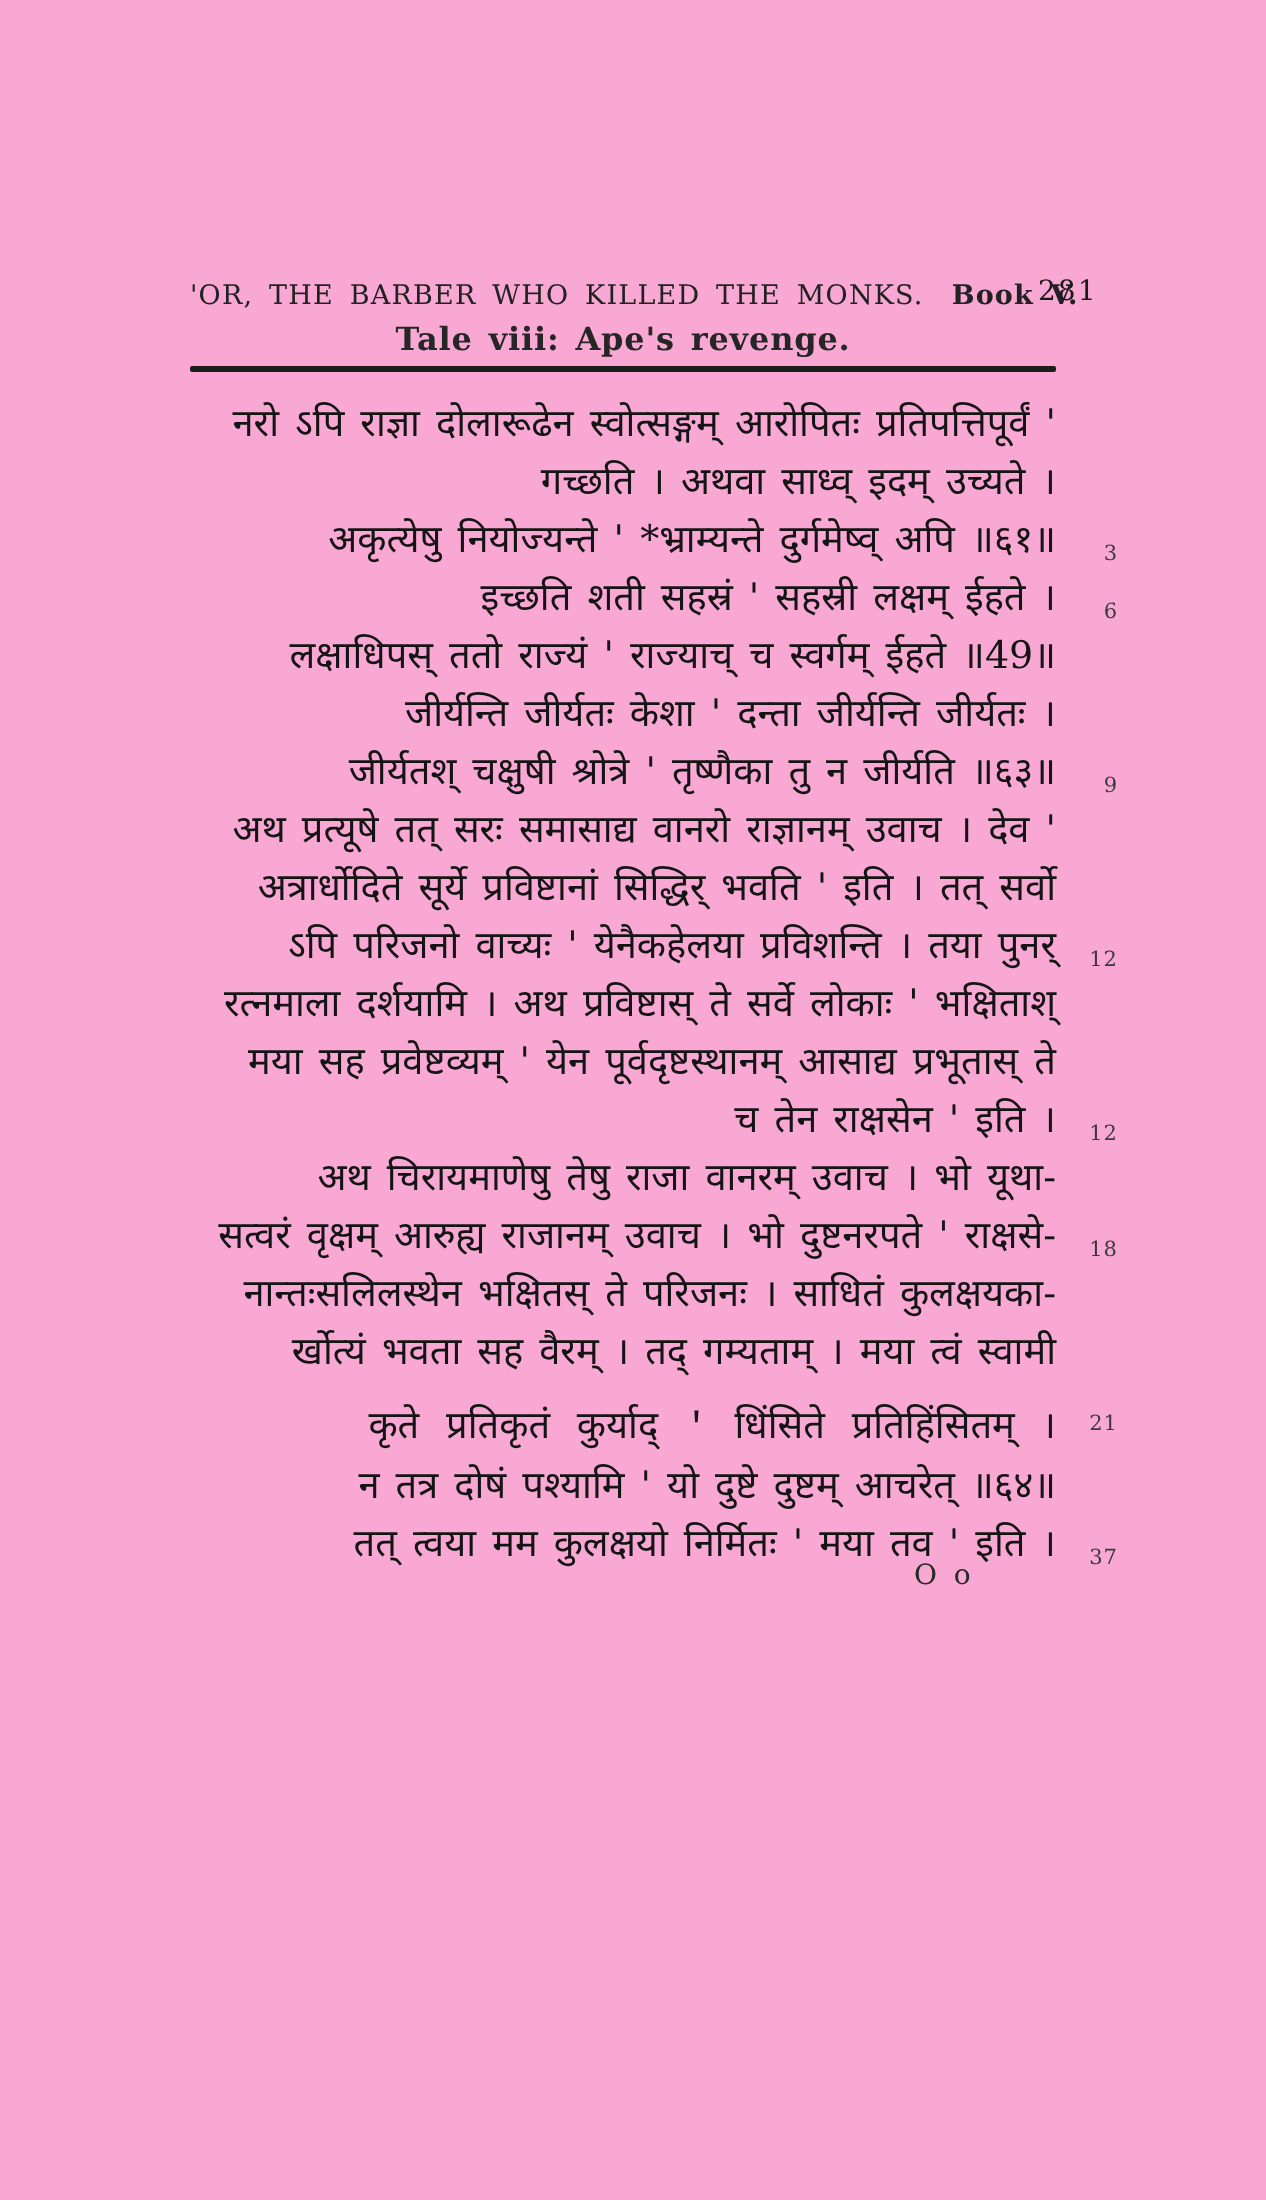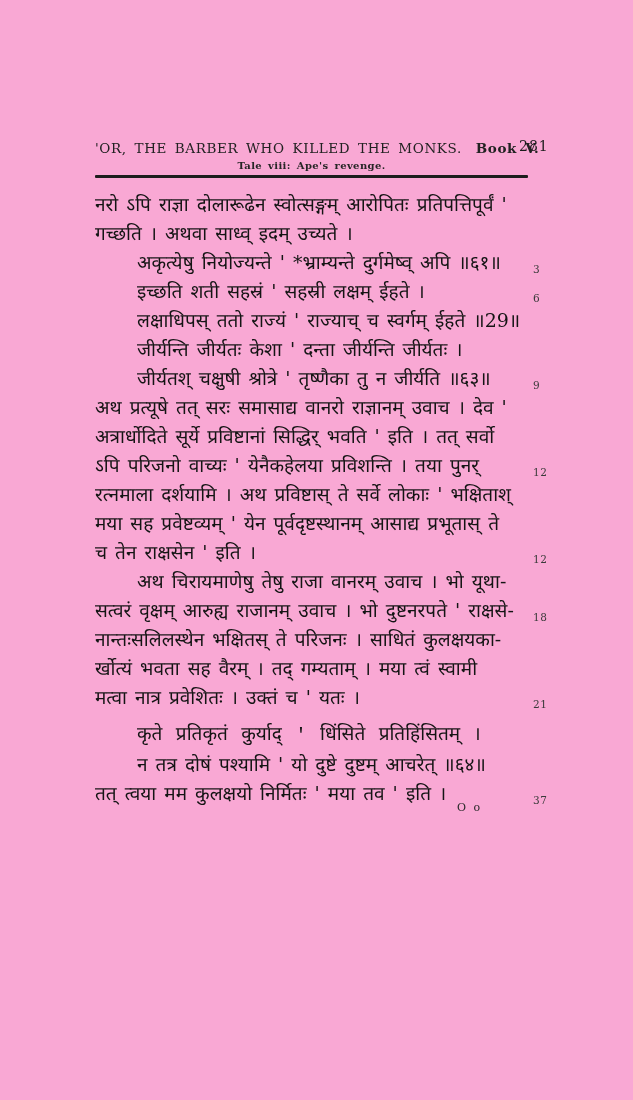--- a/index.html
+++ b/index.html
@@ -40,35 +40,36 @@
     position: absolute;
     left: 424px;
     top: -2px;
     font-size: 14px;
     font-weight: normal;
     letter-spacing: 1px;
     color: #1a1a1a;
   }
   .tale-subtitle {
     text-align: center;
-    font-size: 10px;
+    font-size: 16px;
     font-weight: bold;
     letter-spacing: 0.4px;
     word-spacing: 2px;
     margin-top: 4px;
     color: #262626;
   }
   .header-rule {
     margin-top: 4px;
     height: 3px;
     background: #1d1d1d;
     border-radius: 1px;
   }
   .body-text {
     margin-top: 12px;
+    text-align: right;
   }
   .line {
     position: relative;
     font-size: 19px;
     line-height: 29px;
     color: #141414;
     word-spacing: 2px;
     white-space: nowrap;
   }
   .line.indent { padding-left: 42px; }
@@ -77,21 +78,21 @@
     position: absolute;
     left: 438px;
     top: 7px;
     width: 26px;
     font-size: 10.5px;
     letter-spacing: 0.5px;
     color: #3a3a3a;
   }
   .signature-mark {
     margin: -7px 0 0 362px;
-    font-size: 11px;
+    font-size: 14px;
     letter-spacing: 2px;
     color: #2a2a2a;
   }
 </style>
 </head>
 <body>
 
 <div class="page">
   <div class="text-col">
 
@@ -125,21 +126,21 @@
           <span class="line-num"></span>
         </div>
 
 
         <div class="line indent">
           <span class="line-text">इच्छति शती सहस्रं ' सहस्री लक्षम् ईहते ।</span>
           <span class="line-num">6</span>
         </div>
 
         <div class="line indent">
-          <span class="line-text">लक्षाधिपस् ततो राज्यं ' राज्याच् च स्वर्गम् ईहते ॥29॥</span>
+          <span class="line-text">लक्षाधिपस् ततो राज्यं ' राज्याच् च स्वर्गम् ईहते ॥49॥</span>
           <span class="line-num"></span>
         </div>
 
         <div class="line indent">
           <span class="line-text">जीर्यन्ति जीर्यतः केशा ' दन्ता जीर्यन्ति जीर्यतः ।</span>
           <span class="line-num"></span>
         </div>
 
         <div class="line indent">
           <span class="line-text">जीर्यतश् चक्षुषी श्रोत्रे ' तृष्णैका तु न जीर्यति ॥६३॥</span>
@@ -191,21 +192,20 @@
           <span class="line-text">नान्तःसलिलस्थेन भक्षितस् ते परिजनः । साधितं कुलक्षयका-</span>
           <span class="line-num"></span>
         </div>
 
         <div class="line">
           <span class="line-text">र्खोत्यं भवता सह वैरम् । तद् गम्यताम् । मया त्वं स्वामी</span>
           <span class="line-num"></span>
         </div>
 
         <div class="line">
-          <span class="line-text">मत्वा नात्र प्रवेशितः । उक्तं च ' यतः ।</span>
           <span class="line-num">21</span>
         </div>
 
         <div class="line indent gap">
           <span class="line-text">कृते प्रतिकृतं कुर्याद् ' धिंसिते प्रतिहिंसितम् ।</span>
           <span class="line-num"></span>
         </div>
 
         <div class="line indent">
           <span class="line-text">न तत्र दोषं पश्यामि ' यो दुष्टे दुष्टम् आचरेत् ॥६४॥</span>

